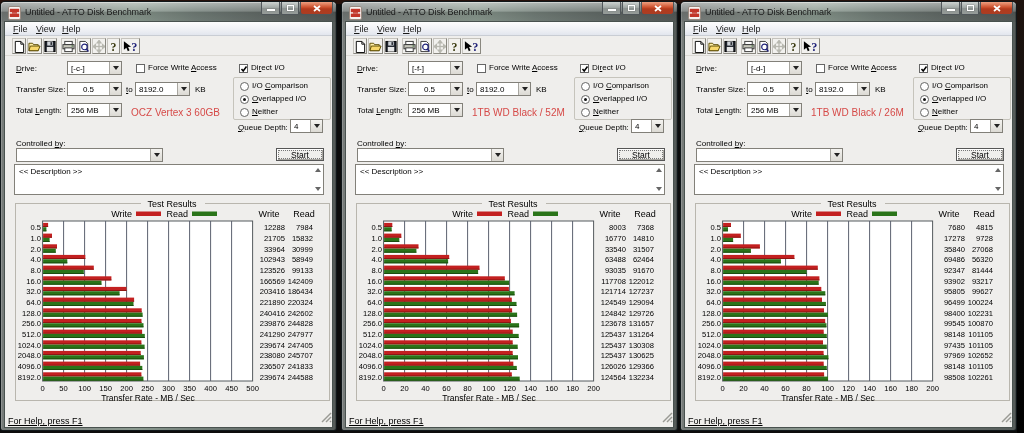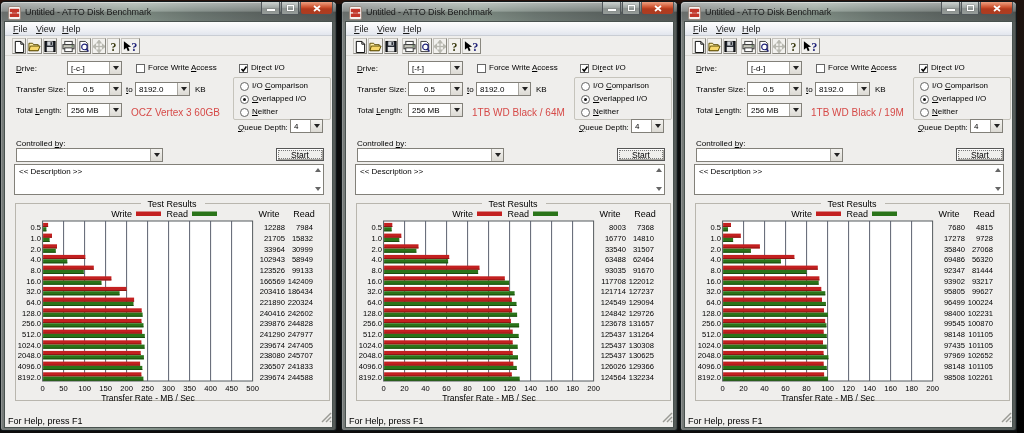--- a/index.html
+++ b/index.html
@@ -39,21 +39,21 @@
 .rdot{position:absolute;left:2px;top:2px;width:3px;height:3px;border-radius:50%;background:#111;}
 .rgroup{position:absolute;left:228px;top:55px;width:98px;height:43px;border:1px solid #c6c4bc;border-radius:2px;}
 .redtxt{position:absolute;left:126px;top:85px;font-size:10px;color:#d64a48;white-space:nowrap;}
 .startbtn{position:absolute;left:271px;top:126px;width:48px;height:13px;background:#f0efec;border:1px solid #565656;box-shadow:inset 1px 1px 0 #fff,inset -1px -1px 0 #a8a6a0;}
 .sbi{position:absolute;inset:1px;border:1px dotted #777;font-size:8.5px;text-align:center;line-height:9px;color:#000;}
 .desc{position:absolute;left:9px;top:142px;width:310px;height:31px;background:#fff;border:1px solid #828079;}
 .desc span{position:absolute;left:4px;top:2px;font-size:8px;color:#000;}
 .sup,.sdn{position:absolute;right:2px;width:0;height:0;border-left:3px solid transparent;border-right:3px solid transparent;}
 .sup{top:3px;border-bottom:4px solid #666;}
 .sdn{bottom:3px;border-top:4px solid #666;}
-.status{position:absolute;left:3px;bottom:1px;font-size:9px;color:#000;}
+.status{position:absolute;left:3px;bottom:1px;font-size:9px;color:#000;text-decoration:underline;}
 .grip{position:absolute;right:0;bottom:0;}
 </style></head><body>
 <div id="deskTop"></div>
 <div class="win" style="left:1px;">
     <div class="tb">
       <div class="ticon"><svg width="13" height="14" viewBox="0 0 13 14">
           <rect x="0.5" y="0.5" width="12" height="13" rx="1.5" fill="#f6f3f0" stroke="#9a8a80"></rect>
           <rect x="1.8" y="2.8" width="9.4" height="3.4" fill="#c23528"></rect>
           <rect x="1.8" y="7.6" width="9.4" height="3.4" fill="#c23528"></rect>
           <rect x="4" y="6.2" width="5" height="1.4" fill="#c23528"></rect>
@@ -492,21 +492,21 @@
       <div class="lbl" style="left:247px;top:72px;width:90px;"><u>O</u>verlapped I/O</div>
       <div class="rb" style="left:235px;top:86px;"></div>
       <div class="lbl" style="left:247px;top:85px;width:90px;"><u>N</u>either</div>
       <div class="lbl" style="left:11px;top:84px;">Total <u>L</u>ength:</div>
       <div class="combo" style="left:62px;top:81px;width:55px;">
         <div class="cbt" style="padding-left:3px;">256 MB</div>
         <div class="cbb">
           <span class="tri"></span>
         </div>
       </div>
-      <div class="redtxt">1TB WD Black / 64M</div>
+      <div class="redtxt">1TB WD Black / 52M</div>
       <div class="lbl" style="left:233px;top:101px;"><u>Q</u>ueue Depth:</div>
       <div class="combo" style="left:285px;top:97px;width:33px;">
         <div class="cbt" style="padding-left:3px;">4</div>
         <div class="cbb">
           <span class="tri"></span>
         </div>
       </div>
       <div class="lbl" style="left:11px;top:117px;">Controlled <u>b</u>y:</div>
       <div class="combo" style="left:11px;top:126px;width:147px;">
         <div class="cbt" style="padding-left:3px;"></div>
@@ -802,21 +802,21 @@
       <div class="lbl" style="left:247px;top:72px;width:90px;"><u>O</u>verlapped I/O</div>
       <div class="rb" style="left:235px;top:86px;"></div>
       <div class="lbl" style="left:247px;top:85px;width:90px;"><u>N</u>either</div>
       <div class="lbl" style="left:11px;top:84px;">Total <u>L</u>ength:</div>
       <div class="combo" style="left:62px;top:81px;width:55px;">
         <div class="cbt" style="padding-left:3px;">256 MB</div>
         <div class="cbb">
           <span class="tri"></span>
         </div>
       </div>
-      <div class="redtxt">1TB WD Black / 19M</div>
+      <div class="redtxt">1TB WD Black / 26M</div>
       <div class="lbl" style="left:233px;top:101px;"><u>Q</u>ueue Depth:</div>
       <div class="combo" style="left:285px;top:97px;width:33px;">
         <div class="cbt" style="padding-left:3px;">4</div>
         <div class="cbb">
           <span class="tri"></span>
         </div>
       </div>
       <div class="lbl" style="left:11px;top:117px;">Controlled <u>b</u>y:</div>
       <div class="combo" style="left:11px;top:126px;width:147px;">
         <div class="cbt" style="padding-left:3px;"></div>

